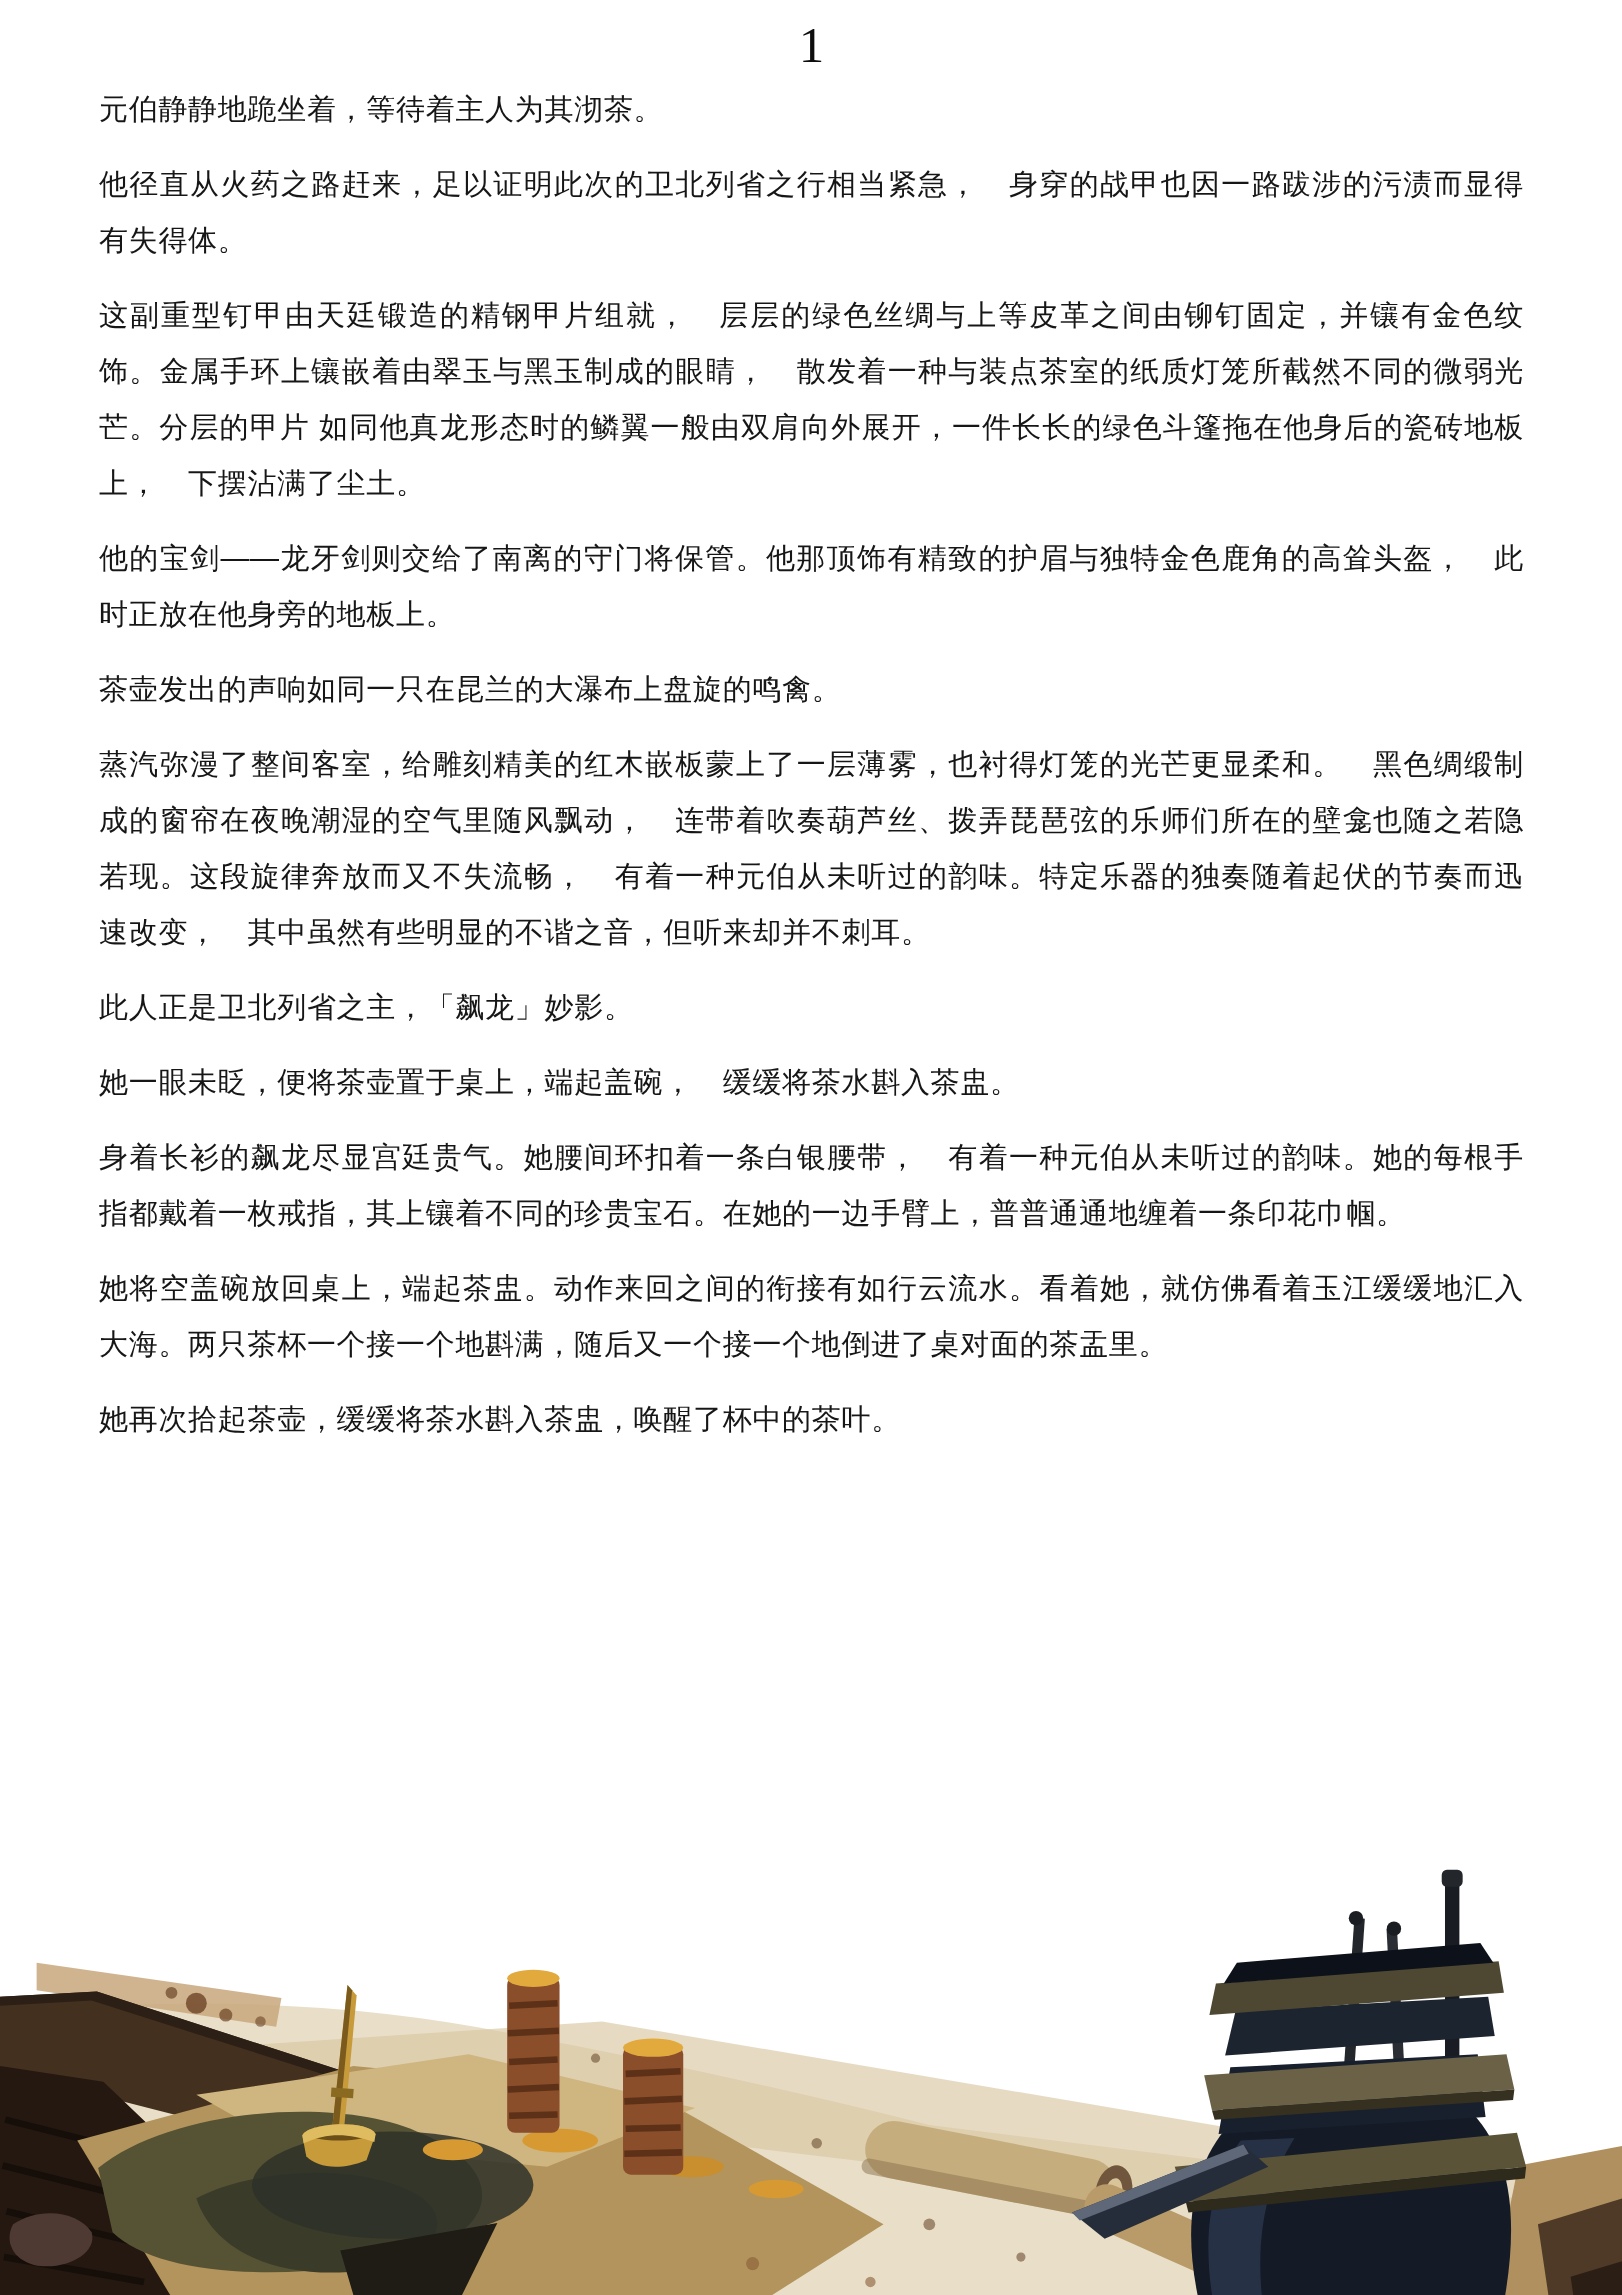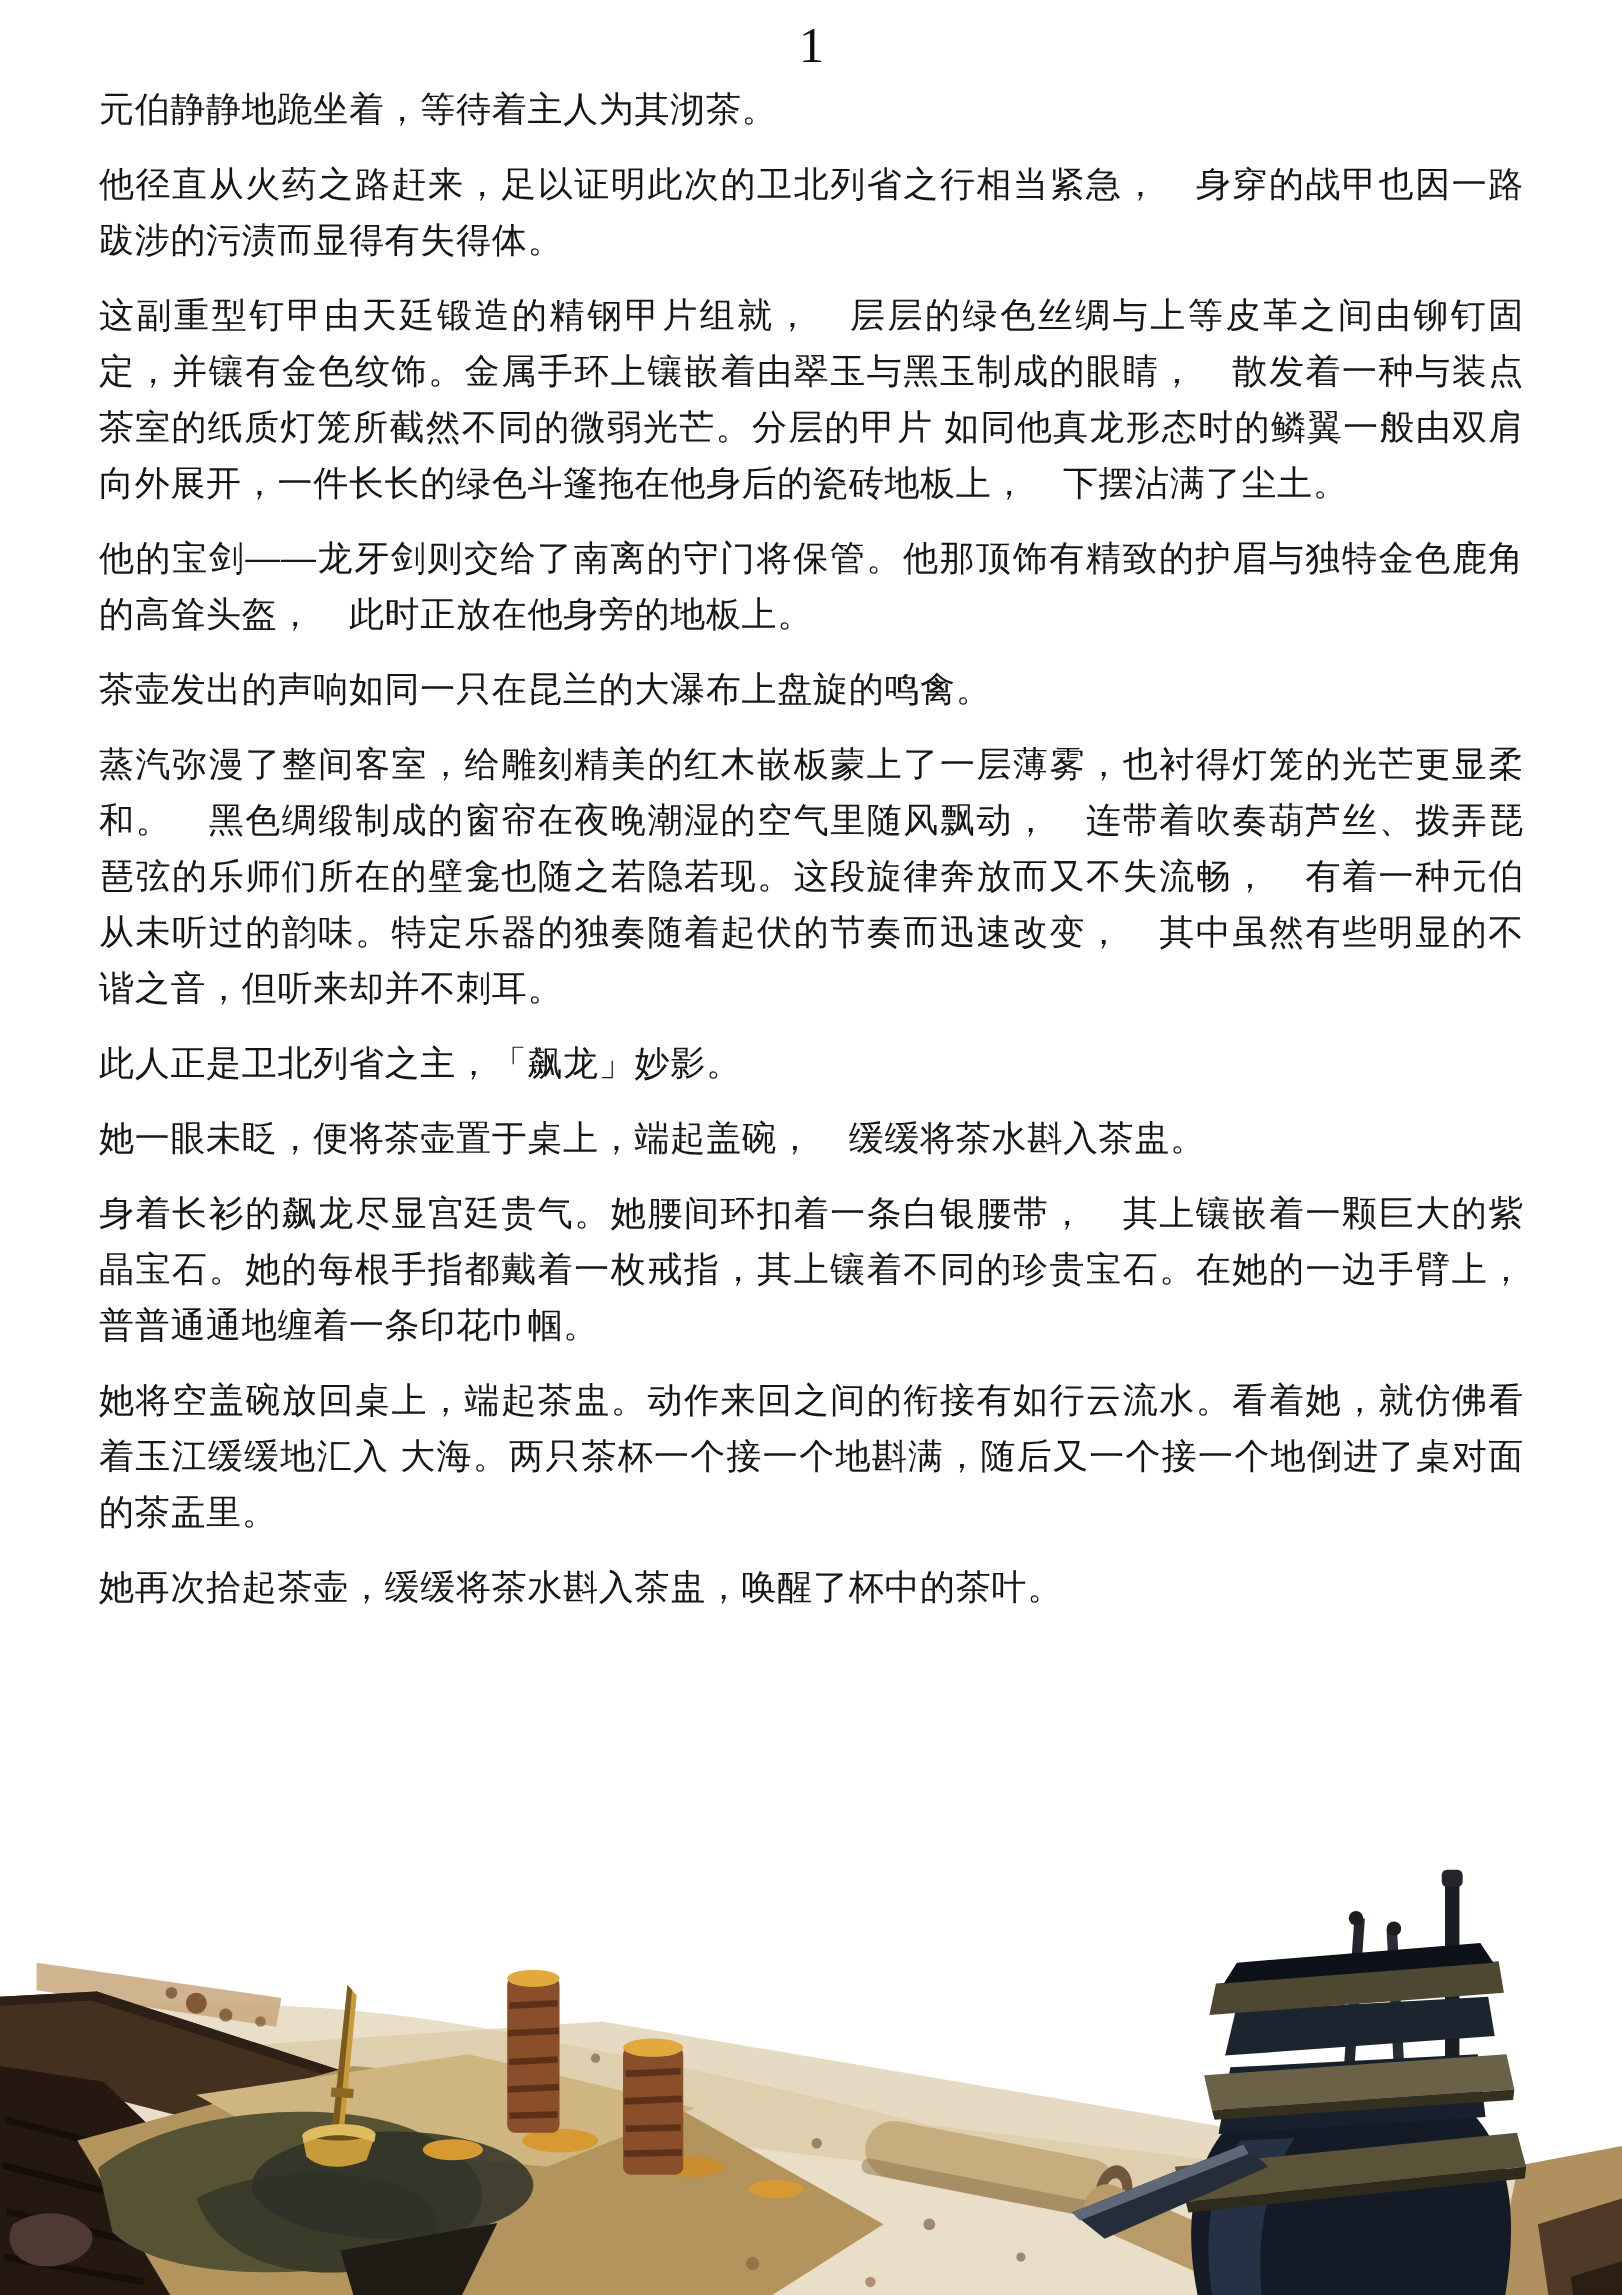--- a/index.html
+++ b/index.html
@@ -14,21 +14,21 @@
     position:absolute;top:17px;left:0;width:100%;
     text-align:center;
     font-family:"Liberation Serif","DejaVu Serif",serif;
     font-size:51px;line-height:1.1;color:#0d0d0d;
   }
   .content{
     position:absolute;left:99px;top:81px;width:1425px;
   }
   .content p{
     margin:0 0 19px 0;
-    font-size:35px;
+    font-size:29px;
     line-height:56px;
     color:#161616;
     text-align:justify;
     text-justify:inter-ideograph;
     letter-spacing:0.7px;
     word-break:break-all;
   }
   .postscript{
     position:absolute;top:1803px;left:0;width:100%;
     text-align:center;z-index:3;
@@ -49,21 +49,21 @@
 
   <div class="content">
     <p>元伯静静地跪坐着，等待着主人为其沏茶。</p>
     <p>他径直从火药之路赶来，足以证明此次的卫北列省之行相当紧急，　身穿的战甲也因一路跋涉的污渍而显得有失得体。</p>
     <p>这副重型钉甲由天廷锻造的精钢甲片组就，　层层的绿色丝绸与上等皮革之间由铆钉固定，并镶有金色纹饰。金属手环上镶嵌着由翠玉与黑玉制成的眼睛，　散发着一种与装点茶室的纸质灯笼所截然不同的微弱光芒。分层的甲片 如同他真龙形态时的鳞翼一般由双肩向外展开，一件长长的绿色斗篷拖在他身后的瓷砖地板上，　下摆沾满了尘土。</p>
     <p>他的宝剑——龙牙剑则交给了南离的守门将保管。他那顶饰有精致的护眉与独特金色鹿角的高耸头盔，　此时正放在他身旁的地板上。</p>
     <p>茶壶发出的声响如同一只在昆兰的大瀑布上盘旋的鸣禽。</p>
     <p>蒸汽弥漫了整间客室，给雕刻精美的红木嵌板蒙上了一层薄雾，也衬得灯笼的光芒更显柔和。　黑色绸缎制成的窗帘在夜晚潮湿的空气里随风飘动，　连带着吹奏葫芦丝、拨弄琵琶弦的乐师们所在的壁龛也随之若隐若现。这段旋律奔放而又不失流畅，　有着一种元伯从未听过的韵味。特定乐器的独奏随着起伏的节奏而迅速改变，　其中虽然有些明显的不谐之音，但听来却并不刺耳。</p>
     <p>此人正是卫北列省之主，「飙龙」妙影。</p>
     <p>她一眼未眨，便将茶壶置于桌上，端起盖碗，　缓缓将茶水斟入茶盅。</p>
-    <p>身着长衫的飙龙尽显宫廷贵气。她腰间环扣着一条白银腰带，　其上镶嵌着一颗巨大的紫晶宝石。她的每根手指都戴着一枚戒指，其上镶着不同的珍贵宝石。在她的一边手臂上，普普通通地缠着一条印花巾帼。</p>
+    <p>身着长衫的飙龙尽显宫廷贵气。她腰间环扣着一条白银腰带，　有着一种元伯从未听过的韵味。她的每根手指都戴着一枚戒指，其上镶着不同的珍贵宝石。在她的一边手臂上，普普通通地缠着一条印花巾帼。</p>
     <p>她将空盖碗放回桌上，端起茶盅。动作来回之间的衔接有如行云流水。看着她，就仿佛看着玉江缓缓地汇入 大海。两只茶杯一个接一个地斟满，随后又一个接一个地倒进了桌对面的茶盂里。</p>
     <p>她再次拾起茶壶，缓缓将茶水斟入茶盅，唤醒了杯中的茶叶。</p>
   </div>
 
 
   <svg class="illustration" viewBox="0 0 2480 668" preserveAspectRatio="none" xmlns="http://www.w3.org/2000/svg">
 
     <g>
       <path d="M0,238 Q420,196 780,268 Q1120,332 1420,408 L2480,540 L2480,668 L0,668 Z" fill="#e9dfc9"></path>
       <path d="M140,302 L920,250 L2480,514 L2480,604 L1040,430 L150,362 Z" fill="#d9c6a2" opacity="0.65"></path>

